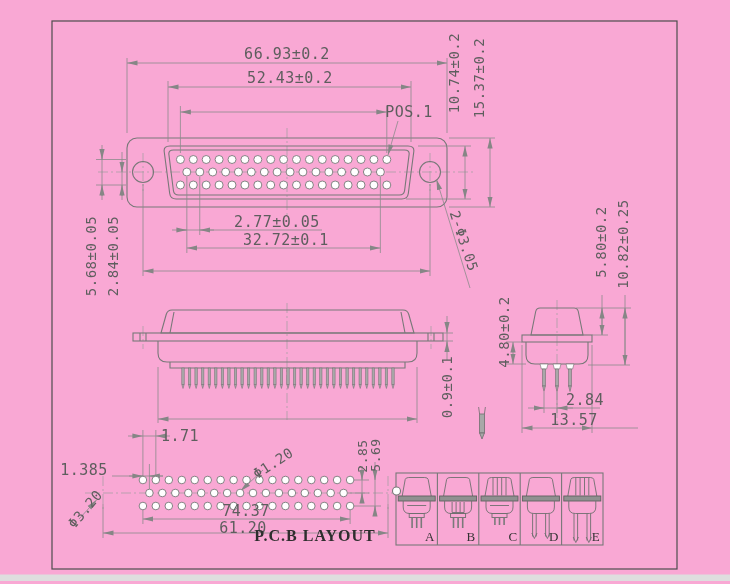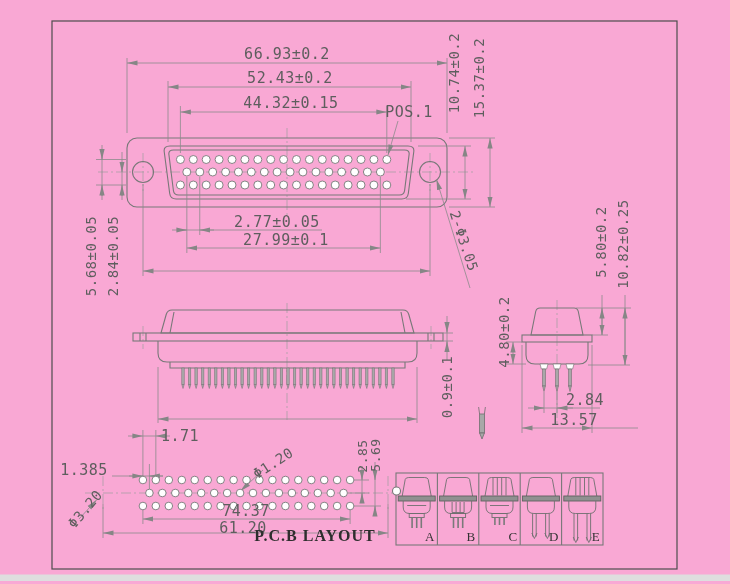--- a/index.html
+++ b/index.html
@@ -349,28 +349,27 @@
         <path d="M575.8,478 V495.5 M580.0999999999999,477.8 V495.5 M584.5,477.8 V495.5 M588.8,478 V495.5"></path>
         <path d="M574,513.5 V540.5 M577.5999999999999,513.5 V540.5"></path>
         <path d="M573.1999999999999,537 L575.8,542.5 L578.4,537"></path>
         <path d="M587,513.5 V540.5 M590.5999999999999,513.5 V540.5"></path>
         <path d="M586.1999999999999,537 L588.8,542.5 L591.4,537"></path>
       </g>
     </svg>
 
 <div class="t" style="left:287px;top:54px">66.93±0.2</div>
 <div class="t" style="left:290px;top:78px">52.43±0.2</div>
-<div class="t" style="left:291px;top:103px">44.32±0.15</div>
 <div class="t" style="left:409px;top:112px">POS.1</div>
 <div class="t tv" style="left:454px;top:73px">10.74±0.2</div>
 <div class="t tv" style="left:479px;top:78px">15.37±0.2</div>
 <div class="t tv" style="left:91px;top:256px">5.68±0.05</div>
 <div class="t tv" style="left:113px;top:256px">2.84±0.05</div>
 <div class="t" style="left:277px;top:222px">2.77±0.05</div>
-<div class="t" style="left:286px;top:240px">27.99±0.1</div>
+<div class="t" style="left:286px;top:240px">32.72±0.1</div>
 <div class="t r72" style="left:464px;top:241px">2-Φ3.05</div>
 
 <div class="t tv" style="left:447px;top:387px">0.9±0.1</div>
 
 <div class="t tv" style="left:504px;top:332px">4.80±0.2</div>
 <div class="t tv" style="left:601px;top:242px">5.80±0.2</div>
 <div class="t tv" style="left:623px;top:244px">10.82±0.25</div>
 <div class="t" style="left:585px;top:400px">2.84</div>
 <div class="t" style="left:574px;top:420px">13.57</div>
 

